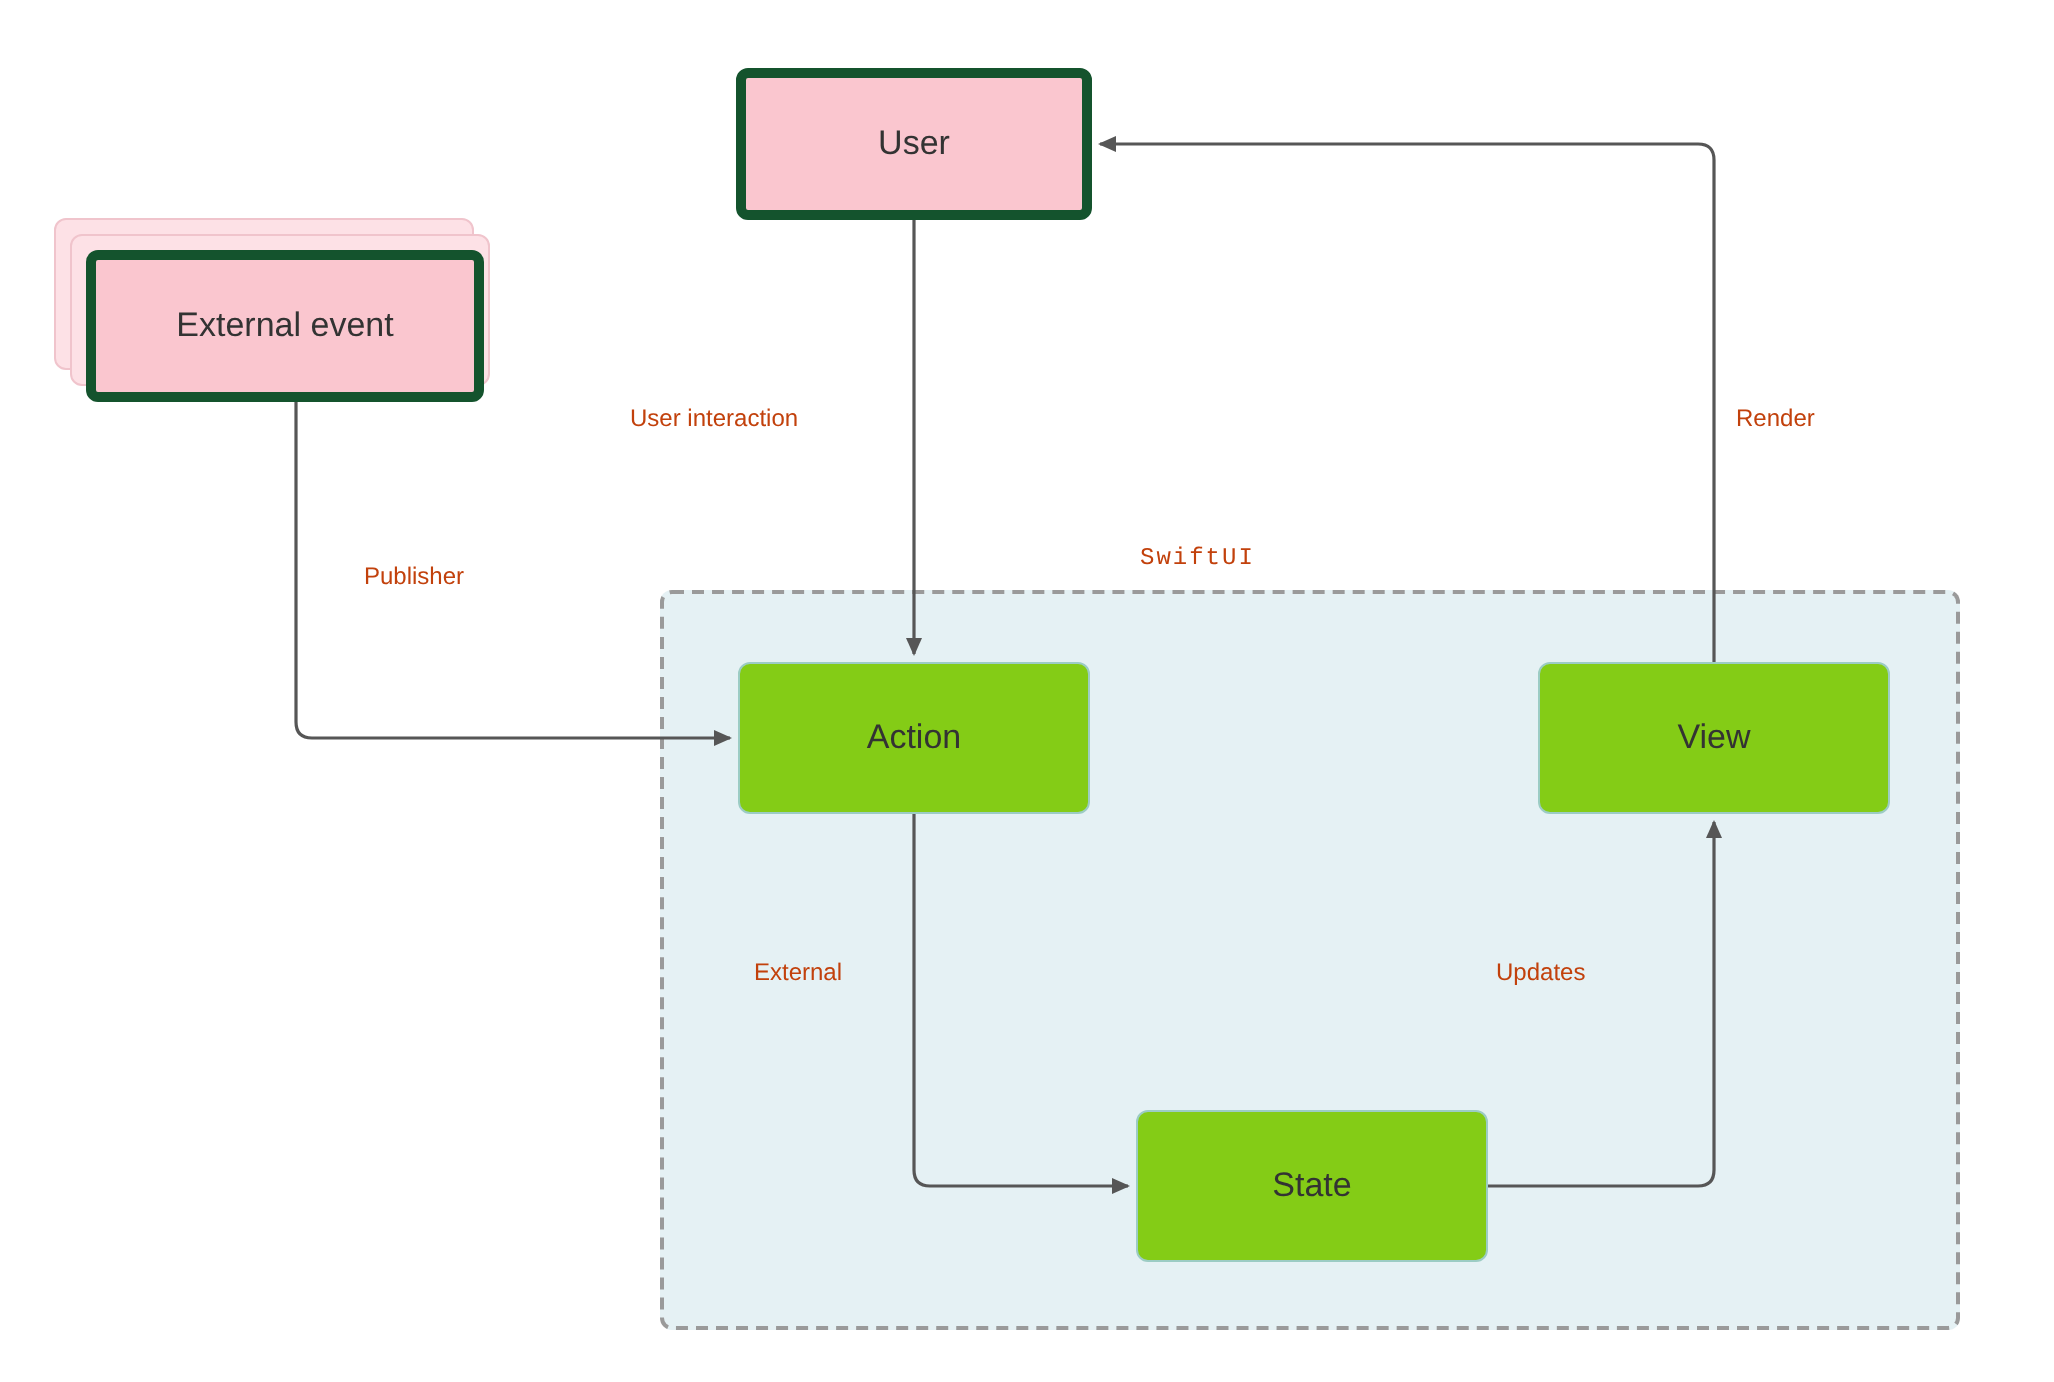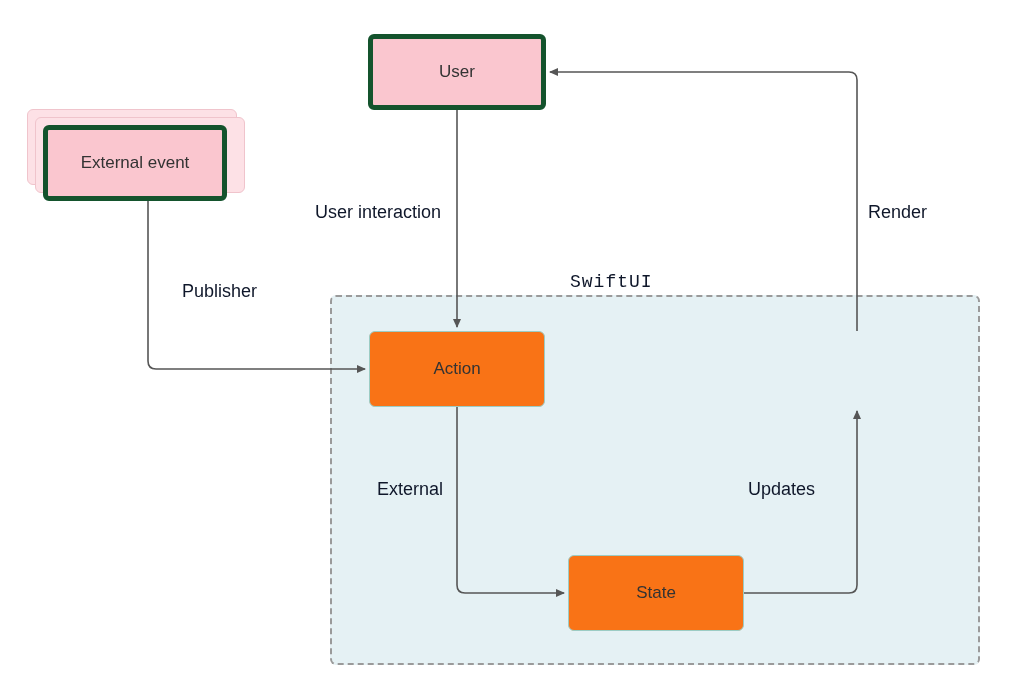--- a/index.html
+++ b/index.html
@@ -30,33 +30,33 @@
     }
     .node-pink {
       background: #fac6cf;
       border: 5px solid #14532d;
     }
     .node-pink-shadow {
       background: #fde1e6;
       border: 1px solid #f0c4cc;
     }
     .node-teal {
-      background: #f97316;
+      background: #84cc16;
       border: 1px solid #9cccc4;
     }
     .container-box {
       position: absolute;
       border: 2px dashed #9a9a9a;
       background: #e5f1f4;
       border-radius: 6px;
     }
     .label {
       position: absolute;
-      font-size: 18px;
-      color: #0f172a;
+      font-size: 12px;
+      color: #c2410c;
       font-family: -apple-system, BlinkMacSystemFont, "Segoe UI", Helvetica, Arial, sans-serif;
     }
     .label-mono {
       font-family: Liberation Mono, monospace;
       letter-spacing: 1px;
     }
     svg.arrows {
       position: absolute;
       top: 0;
       left: 0;
@@ -68,36 +68,39 @@
 </head>
 <body>
 
 <div class="diagram">
 
   <div class="container-box" style="left:330px; top:295px; width:650px; height:370px;"></div>
   <div class="label label-mono" style="left:570px; top:272px;">SwiftUI</div>
 
   <div class="node node-pink-shadow" style="left:27px; top:109px; width:210px; height:76px;"></div>
   <div class="node node-pink-shadow" style="left:35px; top:117px; width:210px; height:76px;"></div>
-  <div class="node node-pink" style="left:43px; top:125px; width:184px; height:76px;">
+  <div class="node node-pink" style="left:43px; top:125px; width:199px; height:76px;">
     <span>External event</span>
   </div>
 
   <div class="node node-pink" style="left:368px; top:34px; width:178px; height:76px;">
     <span>User</span>
   </div>
 
   <div class="node node-teal" style="left:369px; top:331px; width:176px; height:76px;">
     <span>Action</span>
   </div>
 
   <div class="node node-teal" style="left:568px; top:555px; width:176px; height:76px;text-align:right;">
     <span>State</span>
   </div>
 
+  <div class="node node-teal" style="left:769px; top:331px; width:176px; height:76px;">
+    <span>View</span>
+  </div>
 
   <div class="label" style="left:315px; top:202px;">User interaction</div>
 
   <div class="label" style="left:182px; top:281px;">Publisher</div>
 
   <div class="label" style="left:377px; top:479px;">External</div>
 
   <div class="label" style="left:748px; top:479px;">Updates</div>
 
   <div class="label" style="left:868px; top:202px;">Render</div>

